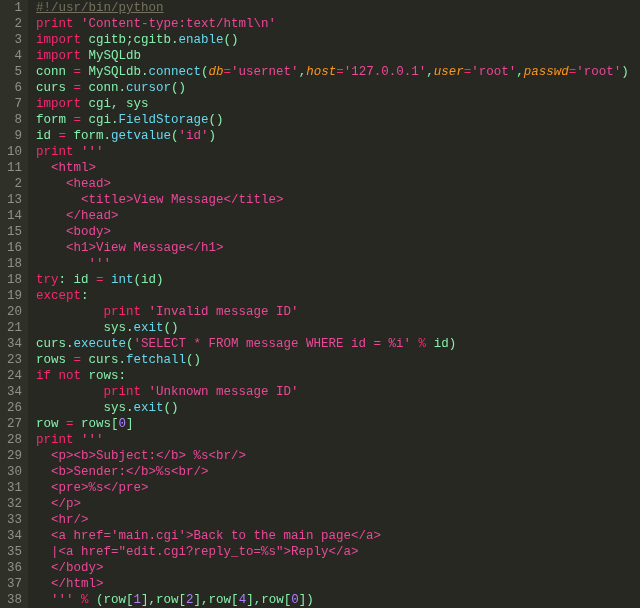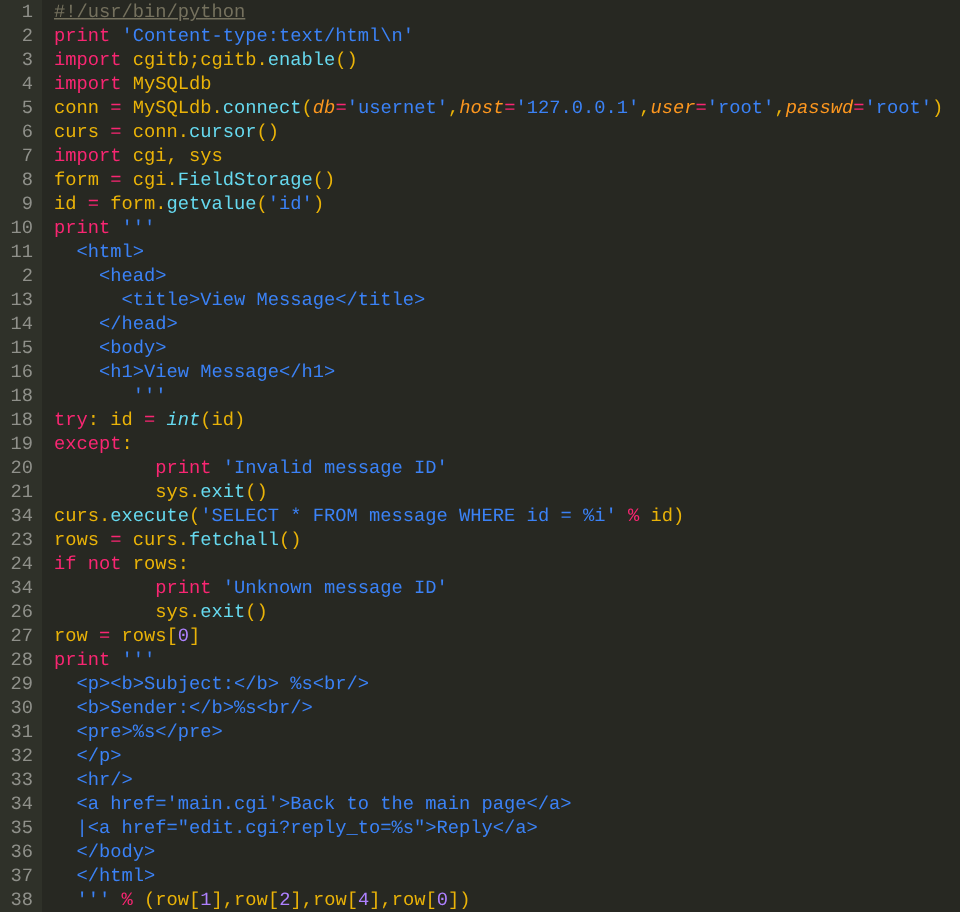--- a/index.html
+++ b/index.html
@@ -26,26 +26,26 @@
     min-width: 28px;
   }
   .gutter div { height: 16px; }
   .code {
     padding: 0 0 0 8px;
     white-space: pre;
   }
   .code div { height: 16px; }
   .c-comment { color: #75715e; text-decoration: underline; }
   .c-keyword { color: #f92672; }
-  .c-string  { color: #3b82f6; }
+  .c-string  { color: #ec4899; }
   .c-func    { color: #66d9ef; text-align: right; }
-  .c-builtin { color: #66d9ef; font-style: italic; }
+  .c-builtin { color: #66d9ef; }
   .c-number  { color: #ae81ff; }
   .c-param   { color: #fd971f; font-style: italic; }
-  .c-default { color: #eab308; }
+  .c-default { color: #86efac; }
   .c-op      { color: #f92672; }
 </style>
 </head>
 <body>
 
 <div class="editor">
   <div class="gutter" id="gutter">
       <div>1</div>
       <div>2</div>
       <div>3</div>

